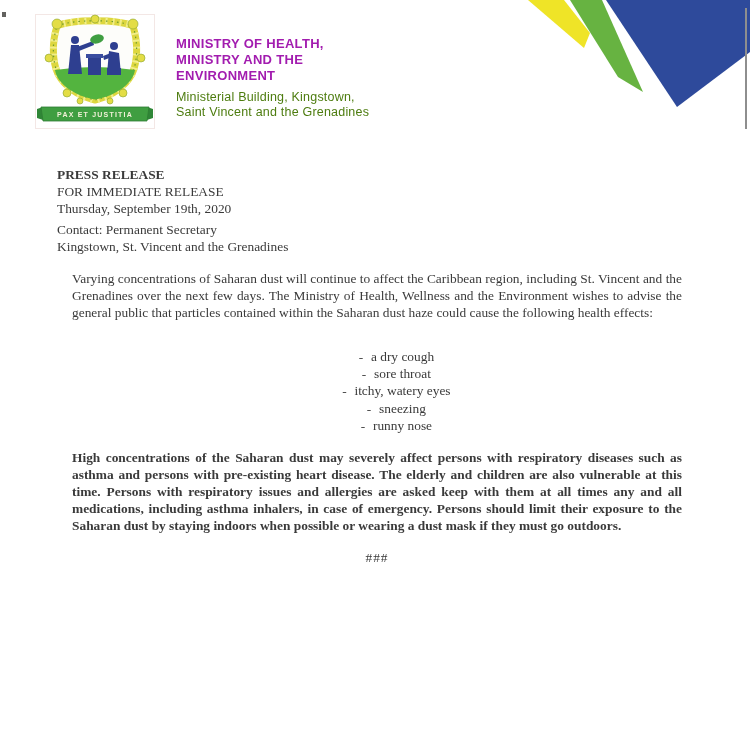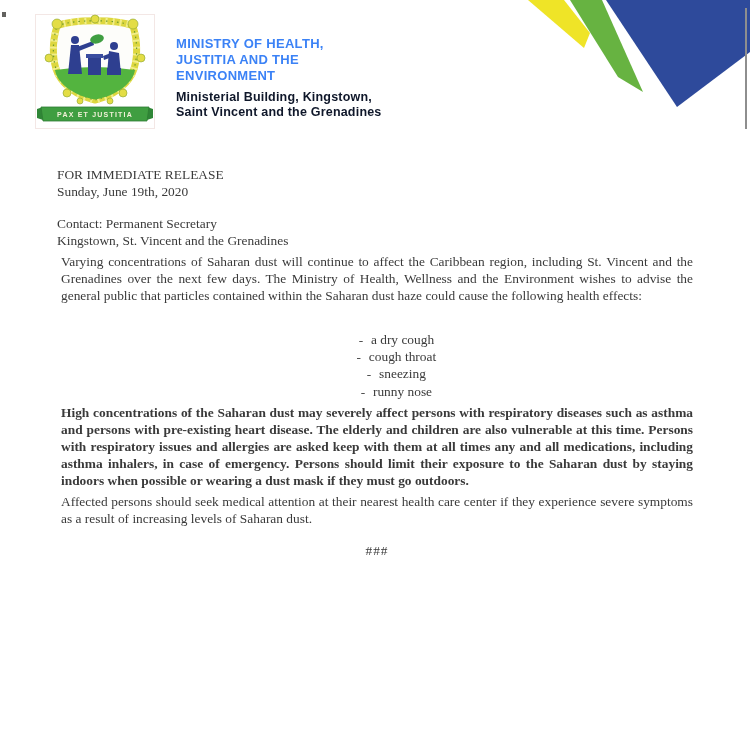--- a/index.html
+++ b/index.html
@@ -6,34 +6,34 @@
   body {
     width:750px; height:743px; background:#ffffff; position:relative;
     font-family:"Liberation Serif", serif; overflow:hidden;
   }
   .page { position:absolute; inset:0; background:#ffffff; }
 
   
   .speck { position:absolute; left:2px; top:12px; width:4px; height:5px; background:#63625f; }
   .logo-box { position:absolute; left:35px; top:14px; width:120px; height:115px; }
   .ministry { position:absolute; left:176px; top:36px; font-family:"Liberation Sans", sans-serif; }
-  .ministry .title-line { color:#3b82f6; font-weight:bold; font-size:13px; line-height:16px; letter-spacing:0.3px; }
+  .ministry .title-line { color:#a21caf; font-weight:bold; font-size:13px; line-height:16px; letter-spacing:0.3px; }
   .ministry .addr { margin-top:6px; }
-  .ministry .addr-line { color:#0f172a; font-weight:bold; font-size:12.5px; line-height:15px; letter-spacing:0.2px; }
+  .ministry .addr-line { color:#4d7c0f; font-weight:normal; font-size:12.5px; line-height:15px; letter-spacing:0.2px; }
 
   .stripes { position:absolute; left:500px; top:0; width:250px; height:140px; }
   .edge-line { position:absolute; left:745px; top:8px; width:2px; height:121px; background:#8e8e8e; }
 
   
   .content { position:absolute; left:57px; top:166px; width:640px; color:#3a3a3a; font-size:13.4px; line-height:17px; }
   .bold { font-weight:bold; }
   .italic { }
   .line { margin:0; }
-  .contact-block { margin-top:15px; }
-  p.body-par { margin:4px; text-align:justify; }
+  .contact-block { margin-top:4px; }
+  p.body-par { margin:15px; text-align:justify; }
   .par-intro { margin-top:13px; }
   .par-body { margin-top:17px;font-weight:bold; }
   .par-close { margin-top:18px; }
   ul.effects { margin:27px 0 0 0; padding:0 0 0 31px; list-style:none;text-align:center; }
   ul.effects li { line-height:17.2px; }
   ul.effects .dash { display:inline-block; width:20px; color:#4a4a4a; }
   .endmark { margin-top:15px; text-align:center; letter-spacing:1px; }
 </style>
 </head>
 <body>
@@ -86,53 +86,54 @@
         <polygon points="2,95 8,93 8,106 2,104" fill="#2f8636"></polygon>
         <polygon points="118,95 112,93 112,106 118,104" fill="#2f8636"></polygon>
         <path d="M6,93 L114,93 L112,107 L8,107 Z" fill="#3f9e41" stroke="#2f7c33" stroke-width="0.8"></path>
         <text x="60" y="103" text-anchor="middle" font-family="Liberation Sans, sans-serif" font-size="7" font-weight="bold" letter-spacing="1.2" fill="#f2f0d8">PAX ET JUSTITIA</text>
       </g>
     </svg>
   </div>
 
   <div class="ministry">
     <div class="title-line">MINISTRY OF HEALTH,</div>
-    <div class="title-line">JUSTITIA AND THE</div>
+    <div class="title-line">MINISTRY AND THE</div>
     <div class="title-line">ENVIRONMENT</div>
     <div class="addr">
       <div class="addr-line">Ministerial Building, Kingstown,</div>
       <div class="addr-line">Saint Vincent and the Grenadines</div>
     </div>
   </div>
 
   <svg class="stripes" viewBox="0 0 250 140">
     <polygon points="28,0 64,0 90,33 84,48" fill="#efe427"></polygon>
     <polygon points="70,0 102,0 143,92 118,77" fill="#67b341"></polygon>
     <polygon points="106,0 250,0 250,52 177,107" fill="#2e4a9b"></polygon>
   </svg>
   <div class="edge-line"></div>
 
   <div class="content">
+    <p class="line bold">PRESS RELEASE</p>
     <p class="line">FOR IMMEDIATE RELEASE</p>
-    <p class="line">Sunday, June 19th, 2020</p>
+    <p class="line">Thursday, September 19th, 2020</p>
 
     <div class="contact-block">
       <p class="line">Contact: Permanent Secretary</p>
       <p class="line italic">Kingstown, St. Vincent and the Grenadines</p>
     </div>
 
     <p class="body-par par-intro">Varying concentrations of Saharan dust will continue to affect the Caribbean region, including St. Vincent and the Grenadines over the next few days. The Ministry of Health, Wellness and the Environment wishes to advise the general public that particles contained within the Saharan dust haze could cause the following health effects:</p>
 
     <ul class="effects">
       <li><span class="dash">-</span><span>a dry cough</span></li>
-      <li><span class="dash">-</span><span>cough throat</span></li>
+      <li><span class="dash">-</span><span>sore throat</span></li>
+      <li><span class="dash">-</span><span>itchy, watery eyes</span></li>
       <li><span class="dash">-</span><span>sneezing</span></li>
       <li><span class="dash">-</span><span>runny nose</span></li>
     </ul>
 
     <p class="body-par par-body">High concentrations of the Saharan dust may severely affect persons with respiratory diseases such as asthma and persons with pre-existing heart disease. The elderly and children are also vulnerable at this time. Persons with respiratory issues and allergies are asked keep with them at all times any and all medications, including asthma inhalers, in case of emergency. Persons should limit their exposure to the Saharan dust by staying indoors when possible or wearing a dust mask if they must go outdoors.</p>
 
-    <p class="body-par par-close">Affected persons should seek medical attention at their nearest health care center if they experience severe symptoms as a result of increasing levels of Saharan dust.</p>
 
     <p class="line endmark">###</p>
   </div>
 
 </div>
 
 </body></html>

